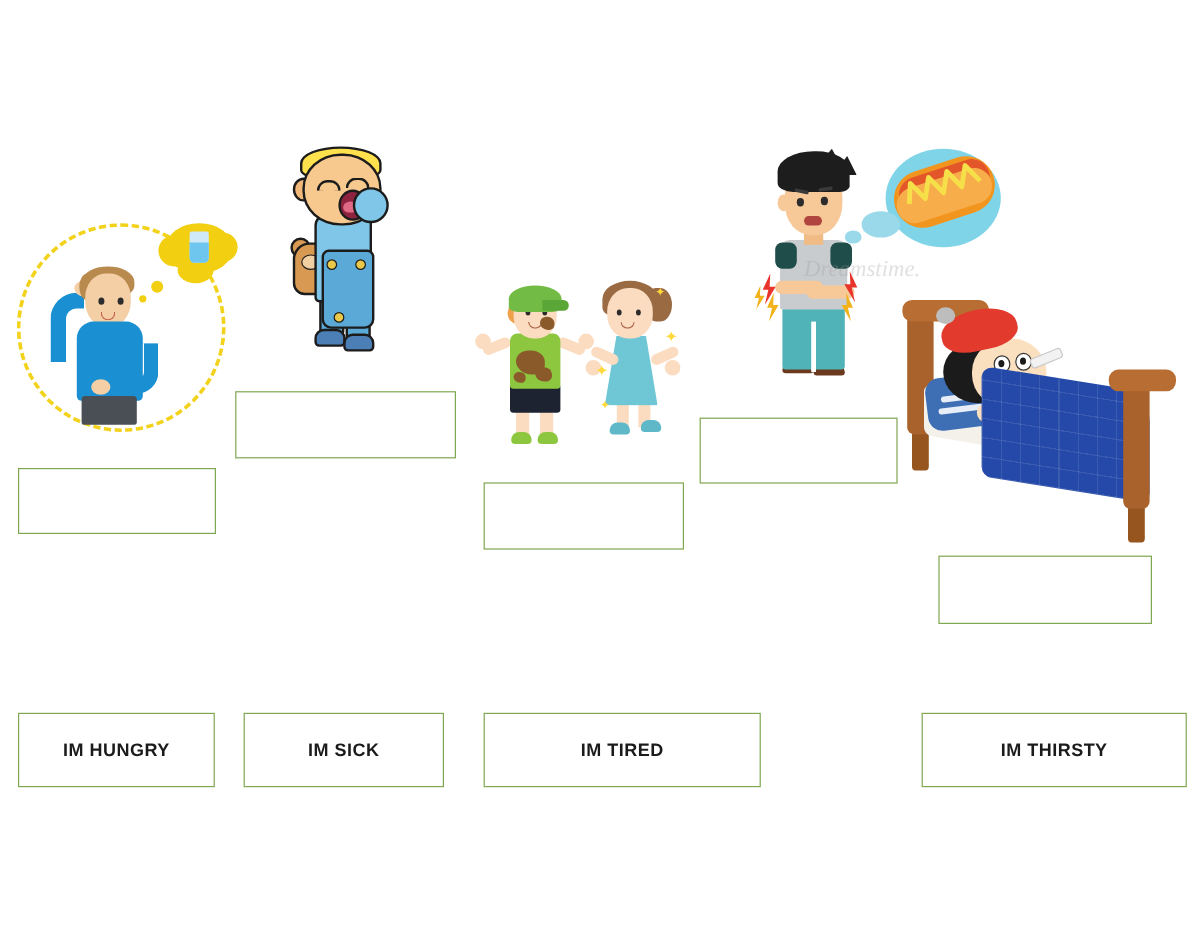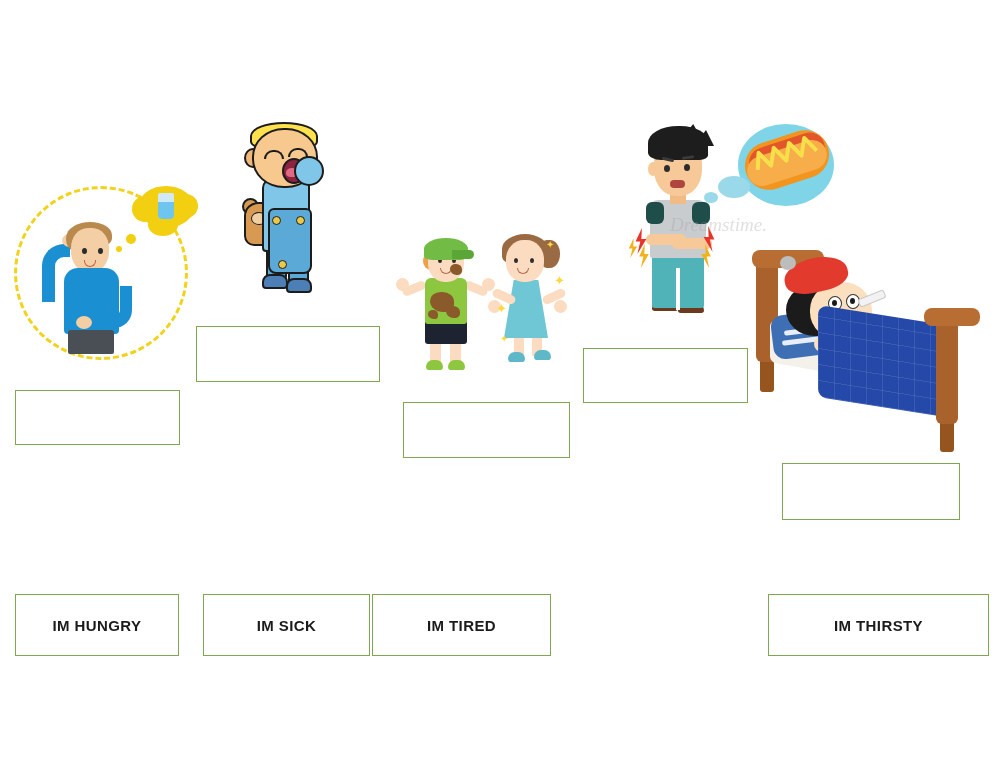--- a/index.html
+++ b/index.html
@@ -636,21 +636,21 @@
 
   <div class="drop-zone" style="left:782px; top:463px; width:178px; height:57px;"></div>
 
   <div class="answer-bank">
     <div class="answer-tile" style="left:203px; width:167px;">
       <span class="tile-label">IM SICK</span>
     </div>
     <div class="answer-tile" style="left:15px; width:164px;">
       <span class="tile-label">IM HUNGRY</span>
     </div>
-    <div class="answer-tile" style="left:372px; width:179px;">
+    <div class="answer-tile" style="left:403px; width:231px;">
       <span class="tile-label">IM TIRED</span>
     </div>
     <div class="answer-tile" style="left:768px; width:221px;">
       <span class="tile-label">IM THIRSTY</span>
     </div>
   </div>
 
 </div>
 
 </body></html>

